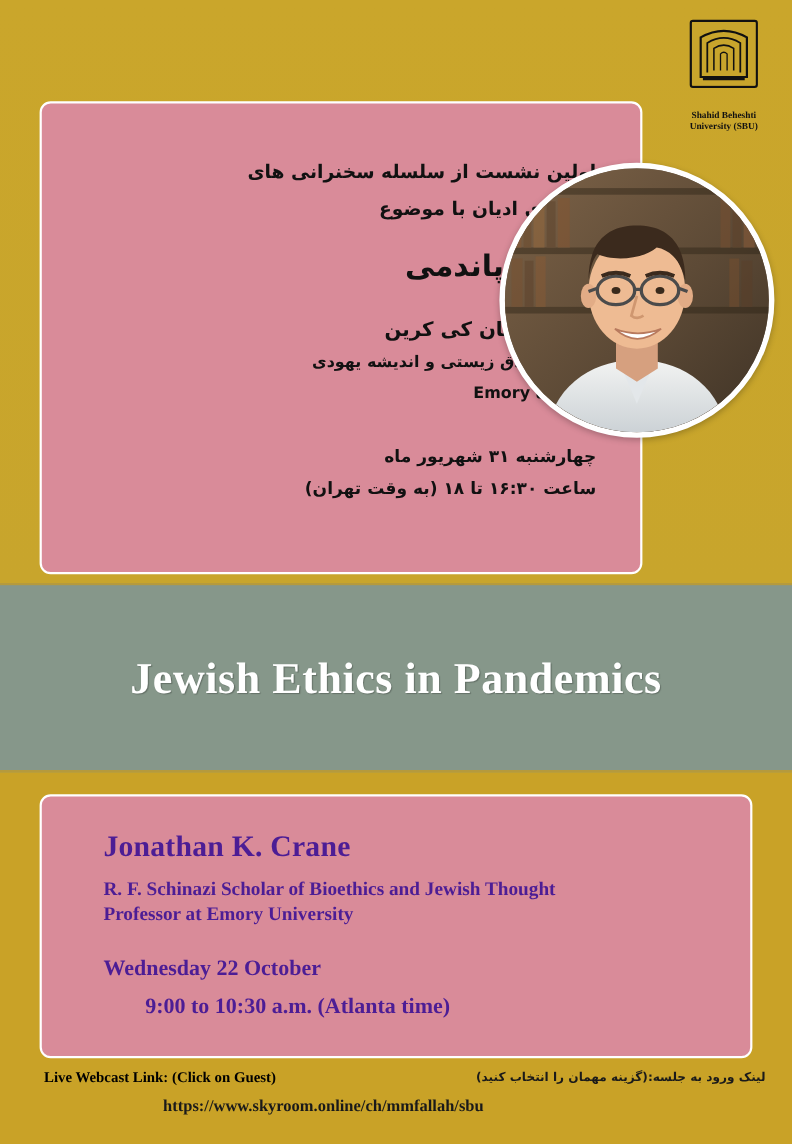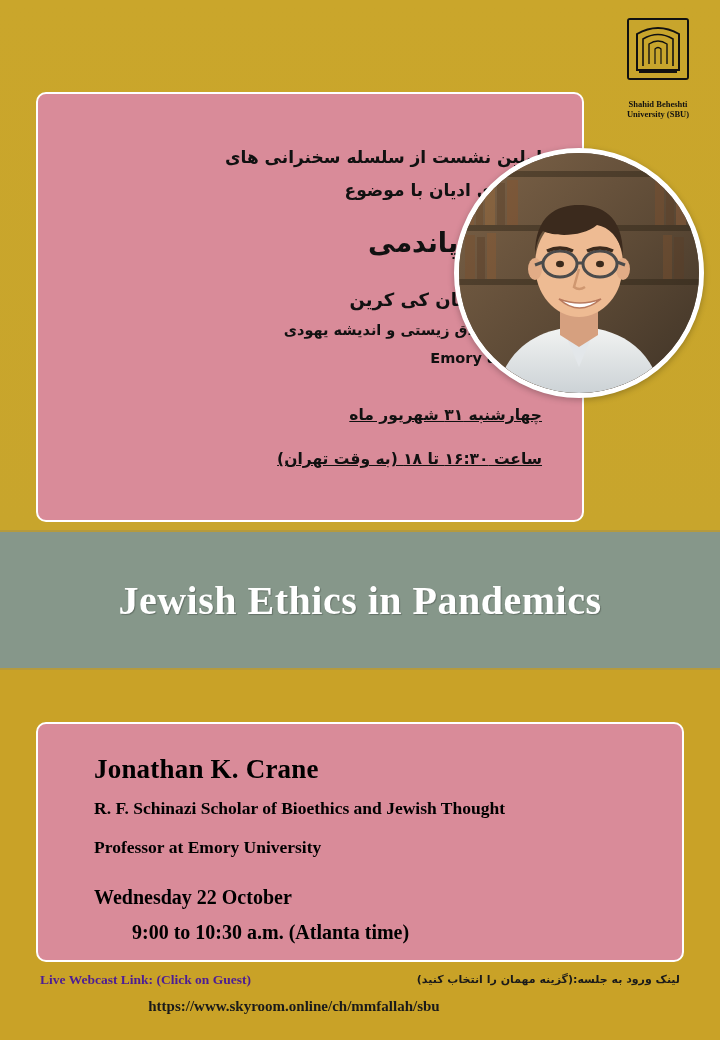--- a/index.html
+++ b/index.html
@@ -119,21 +119,20 @@
     line-height: 1.75;
     padding-left: 150px;
     margin-top: 2px;
   }
   .fa-date {
     font-size: 15.5px;
     font-weight: bold;
     line-height: 1.9;
     margin-top: 30px;
     padding-left: 72px;
-    text-decoration: underline;
   }
 
   
   .portrait {
     position: absolute;
     right: 16px;
     top: 148px;
     width: 250px;
     height: 250px;
     border-radius: 50%;
@@ -142,21 +141,21 @@
     background: #6d5a48;
     box-shadow: 0 2px 6px rgba(0,0,0,.25);
   }
   .portrait svg { display:block; }
 
   
   .green-band {
     position: absolute;
     top: 530px; left: 0;
     width: 720px;
-    height: 140px;
+    height: 172px;
     background: #86978a;
     border-top: 2px solid #b59a3d;
     border-bottom: 2px solid #b59a3d;
     display: flex;
     flex-direction: column;
     align-items: center;
     justify-content: center;
   }
   .en-title {
     font-family: "Liberation Serif", serif;
@@ -180,36 +179,36 @@
     position: absolute;
     left: 36px;
     top: 722px;
     width: 648px;
     height: 240px;
     background: #d98b99;
     border: 2px solid #ffffff;
     border-radius: 10px;
     padding: 30px 0 0 56px;
     font-family: "Liberation Serif", serif;
-    color: #000000;
+    color: #4c1d95;
   }
   .en-name {
     font-size: 27px;
     font-weight: bold;
     letter-spacing: .2px;
   }
   .en-role1 {
     font-size: 17.5px;
     font-weight: bold;
     margin-top: 13px;
   }
   .en-role2 {
     font-size: 17.5px;
     font-weight: bold;
-    margin-top: 18px;
+    margin-top: 1px;
   }
   .en-date {
     font-size: 20px;
     font-weight: bold;
     margin-top: 28px;
   }
   .en-time {
     font-size: 20px;
     font-weight: bold;
     margin-top: 12px;
@@ -230,25 +229,25 @@
     height: 22px;
     padding: 0 36px;
   }
   .webcast-label {
     position: absolute;
     left: 40px;
     top: 0;
     font-family: "Liberation Serif", serif;
     font-size: 13.5px;
     font-weight: bold;
-    color: #4c1d95;
+    color: #000000;
   }
   .webcast-fa {
     position: absolute;
-    right: 40px;
+    right: 24px;
     top: 1px;
     direction: rtl;
     font-family: "DejaVu Sans", sans-serif;
     font-size: 11px;
     font-weight: bold;
     color: #1a1a1a;
   }
   .webcast-url {
     position: absolute;
     top: 26px;
@@ -289,21 +288,21 @@
 
     <div class="card-top">
       <div class="card-top-inner">
         <div class="fa-line1">اولین نشست از سلسله سخنرانی های</div>
         <div class="fa-line1">گفتگوی ادیان با موضوع</div>
         <div class="fa-title">دین و پاندمی</div>
         <div class="fa-speaker">دکتر جاناتان کی کرین</div>
         <div class="fa-speaker-sub">محقق اخلاق زیستی و اندیشه یهودی</div>
         <div class="fa-speaker-sub">دانشگاه Emory</div>
         <div class="fa-date">چهارشنبه ۳۱ شهریور ماه</div>
-        <div class="fa-date" style="margin-top:15px">ساعت ۱۶:۳۰ تا ۱۸  (به وقت تهران)</div>
+        <div class="fa-date" style="margin-top:0">ساعت ۱۶:۳۰ تا ۱۸  (به وقت تهران)</div>
       </div>
     </div>
 
     <div class="portrait">
       <svg width="240" height="240" viewBox="0 0 240 240" aria-hidden="true">
         <defs>
           <linearGradient id="bg" x1="0" y1="0" x2="1" y2="1">
             <stop offset="0%" stop-color="#7d6348"></stop>
             <stop offset="55%" stop-color="#5d4a36"></stop>
             <stop offset="100%" stop-color="#3f3326"></stop>

